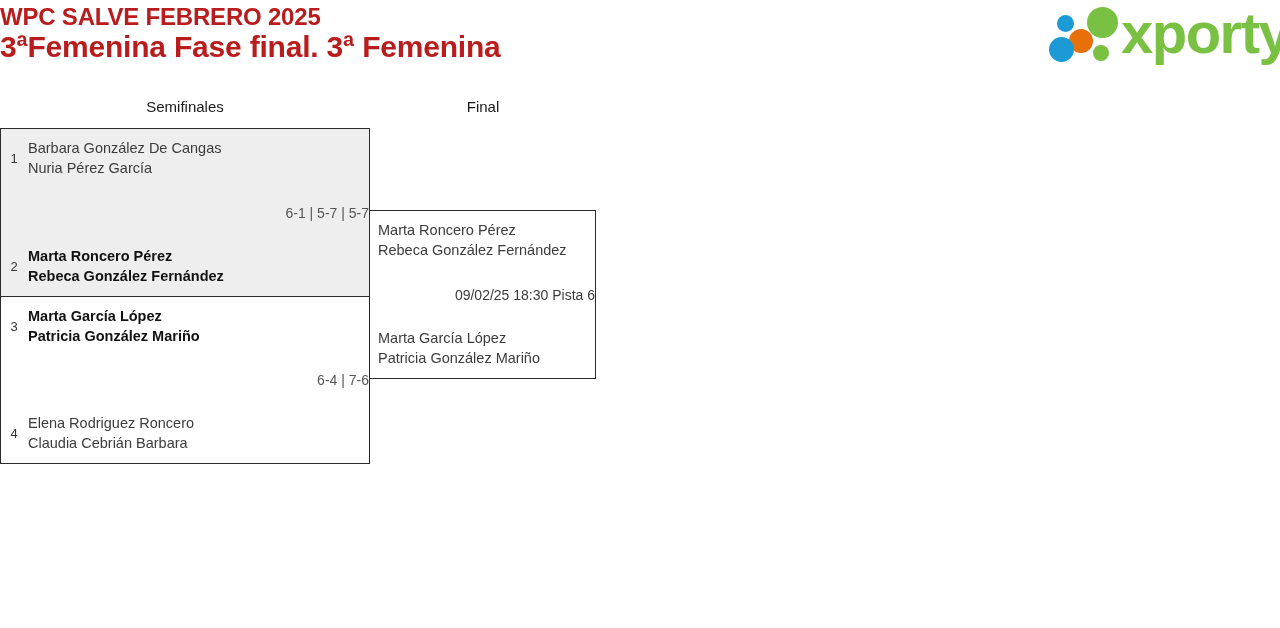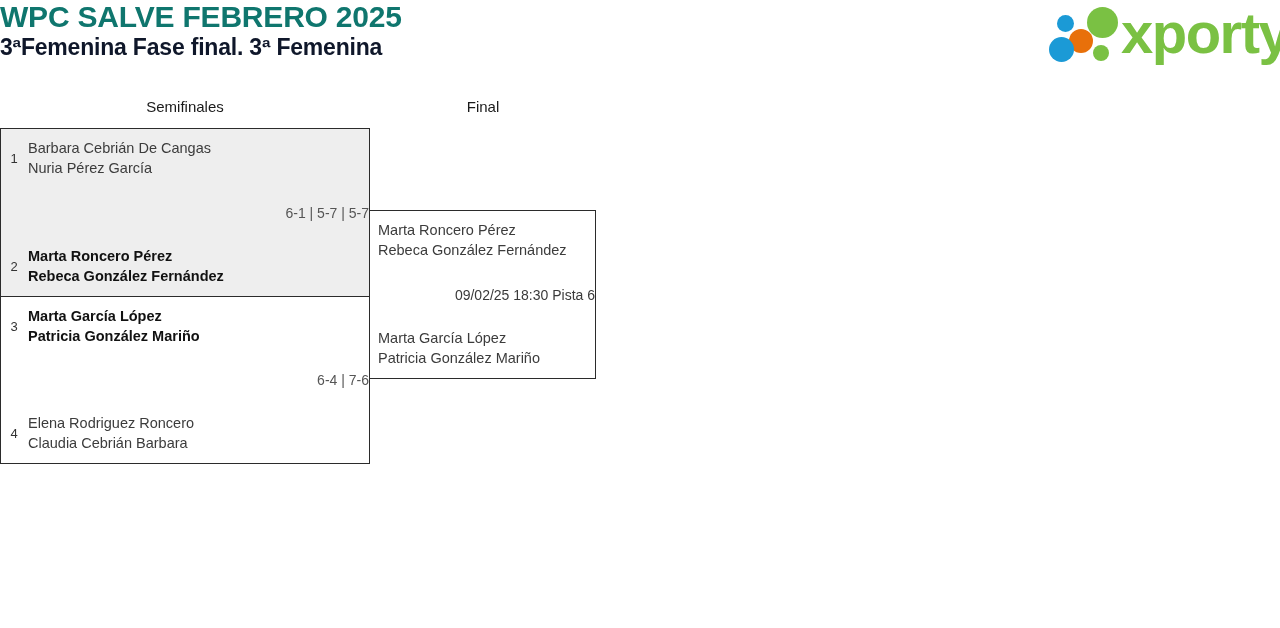--- a/index.html
+++ b/index.html
@@ -22,31 +22,31 @@
     top: 0; left: 0;
     width: 1280px;
     height: 78px;
   }
   .title-block {
     position: absolute;
     left: 0;
     top: 2px;
   }
   .title-main {
-    font-size: 30px;
-    font-weight: 700;
-    color: #0f766e;
+    font-size: 24px;
+    font-weight: 700;
+    color: #b91c1c;
     letter-spacing: -0.2px;
     line-height: 30px;
     white-space: nowrap;
   }
   .title-sub {
-    font-size: 23px;
-    font-weight: 700;
-    color: #0f172a;
+    font-size: 30px;
+    font-weight: 700;
+    color: #b91c1c;
     letter-spacing: -0.2px;
     line-height: 30px;
     white-space: nowrap;
   }
 
   
   .logo {
     position: absolute;
     right: 5px;
     top: 3px;
@@ -203,21 +203,21 @@
 
 <div class="bracket">
 
   <div class="round-header r1">Semifinales</div>
   <div class="round-header r2">Final</div>
 
   <div class="match sf1">
     <div class="team top">
       <div class="seed">1</div>
       <div class="names">
-        <div class="player">Barbara Cebrián De Cangas</div>
+        <div class="player">Barbara González De Cangas</div>
         <div class="player">Nuria Pérez García</div>
       </div>
     </div>
     <div class="score">6-1 | 5-7 | 5-7</div>
     <div class="team bottom winner">
       <div class="seed">2</div>
       <div class="names">
         <div class="player">Marta Roncero Pérez</div>
         <div class="player">Rebeca González Fernández</div>
       </div>

